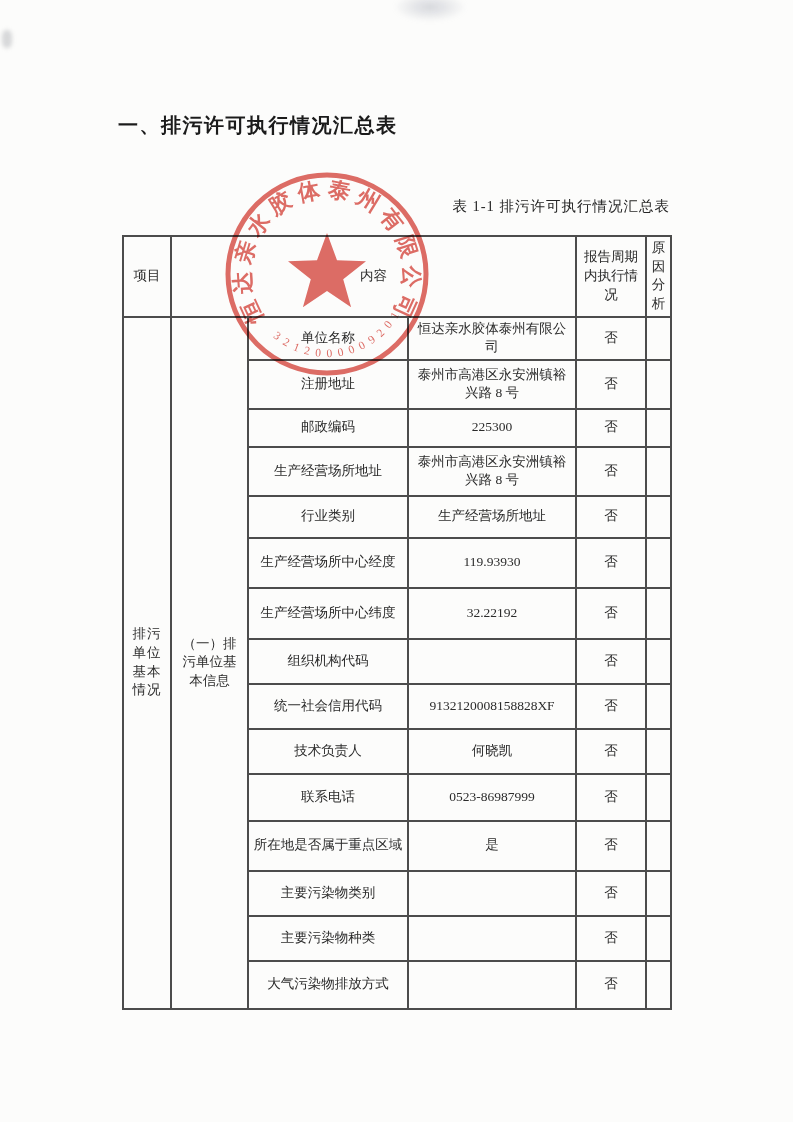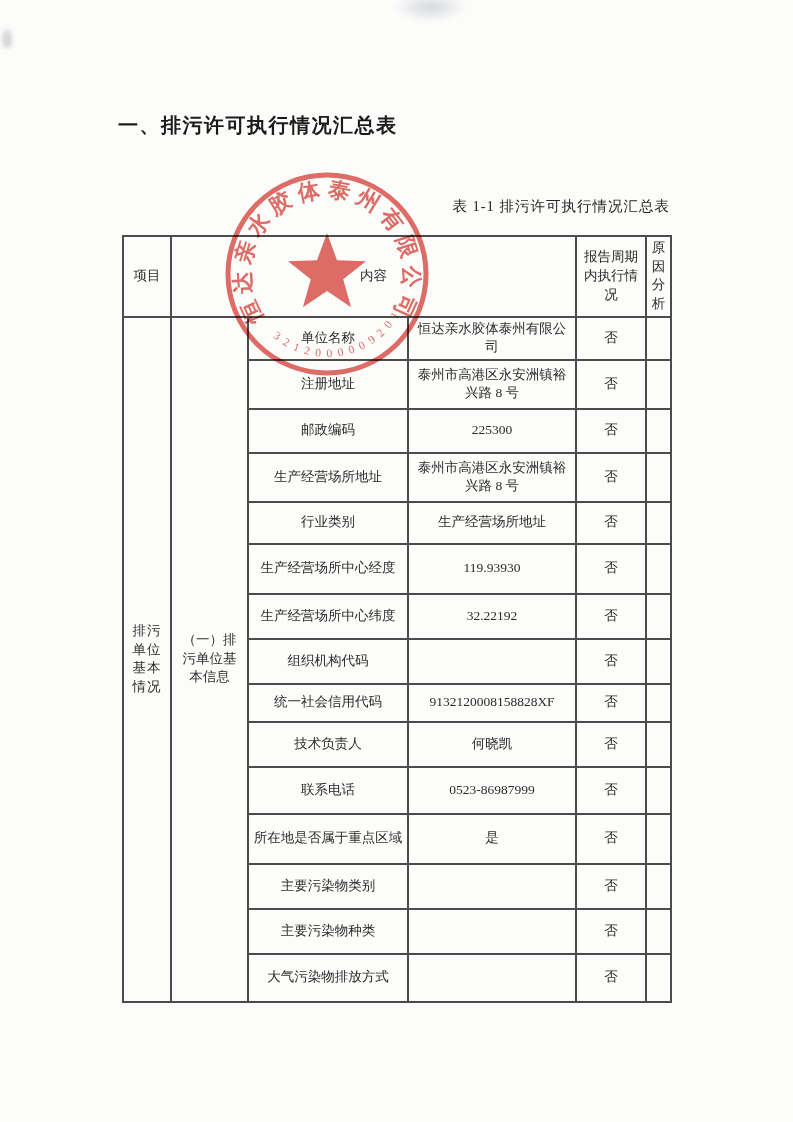--- a/index.html
+++ b/index.html
@@ -103,21 +103,21 @@
     <td class="c-value">恒达亲水胶体泰州有限公司</td>
     <td class="c-status">否</td>
     <td class="c-reason"></td>
   </tr>
   <tr style="height:49px">
     <td class="c-label">注册地址</td>
     <td class="c-value">泰州市高港区永安洲镇裕兴路 8 号</td>
     <td class="c-status">否</td>
     <td class="c-reason"></td>
   </tr>
-  <tr style="height:44px">
+  <tr style="height:38px">
     <td class="c-label">邮政编码</td>
     <td class="c-value">225300</td>
     <td class="c-status">否</td>
     <td class="c-reason"></td>
   </tr>
   <tr style="height:49px">
     <td class="c-label">生产经营场所地址</td>
     <td class="c-value">泰州市高港区永安洲镇裕兴路 8 号</td>
     <td class="c-status">否</td>
     <td class="c-reason"></td>
@@ -127,33 +127,33 @@
     <td class="c-value">生产经营场所地址</td>
     <td class="c-status">否</td>
     <td class="c-reason"></td>
   </tr>
   <tr style="height:50px">
     <td class="c-label">生产经营场所中心经度</td>
     <td class="c-value">119.93930</td>
     <td class="c-status">否</td>
     <td class="c-reason"></td>
   </tr>
-  <tr style="height:45px">
+  <tr style="height:51px">
     <td class="c-label">生产经营场所中心纬度</td>
     <td class="c-value">32.22192</td>
     <td class="c-status">否</td>
     <td class="c-reason"></td>
   </tr>
   <tr style="height:45px">
     <td class="c-label">组织机构代码</td>
     <td class="c-value"></td>
     <td class="c-status">否</td>
     <td class="c-reason"></td>
   </tr>
-  <tr style="height:38px">
+  <tr style="height:45px">
     <td class="c-label">统一社会信用代码</td>
     <td class="c-value">9132120008158828XF</td>
     <td class="c-status">否</td>
     <td class="c-reason"></td>
   </tr>
   <tr style="height:45px">
     <td class="c-label">技术负责人</td>
     <td class="c-value">何晓凯</td>
     <td class="c-status">否</td>
     <td class="c-reason"></td>

